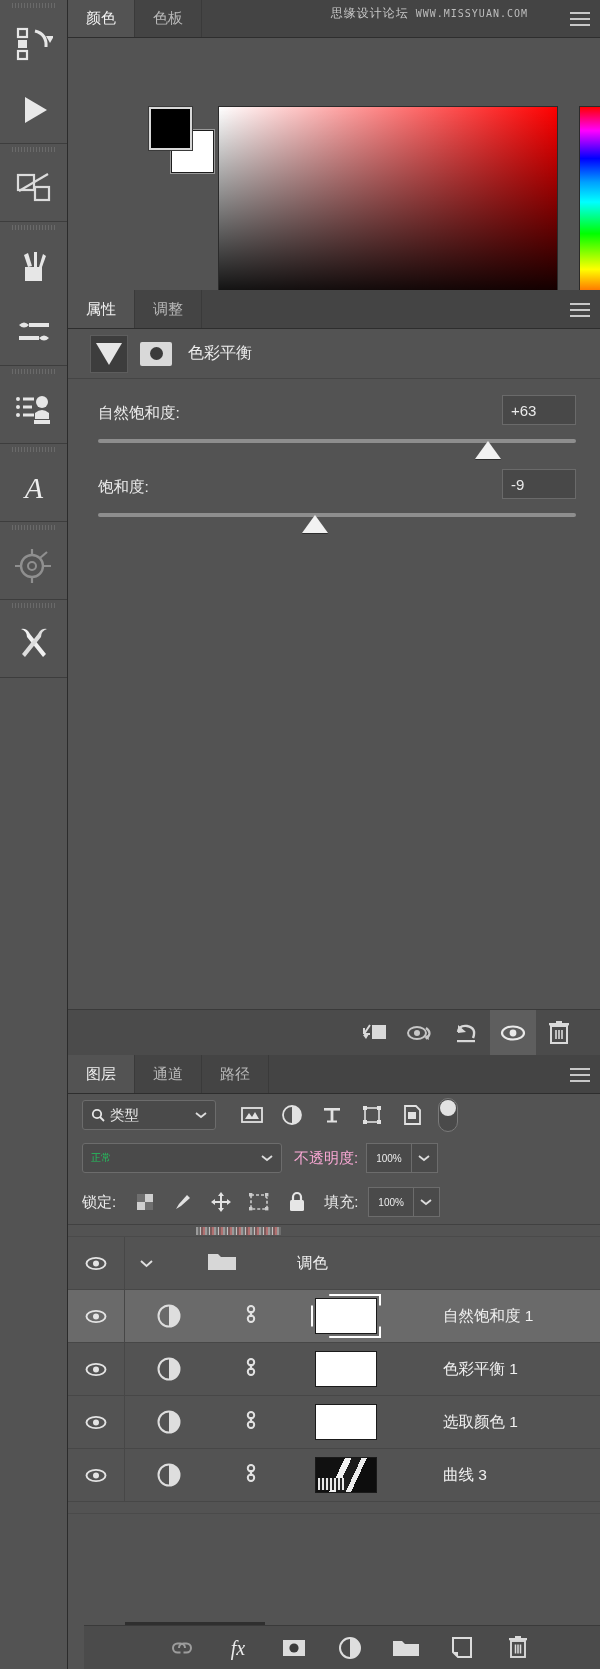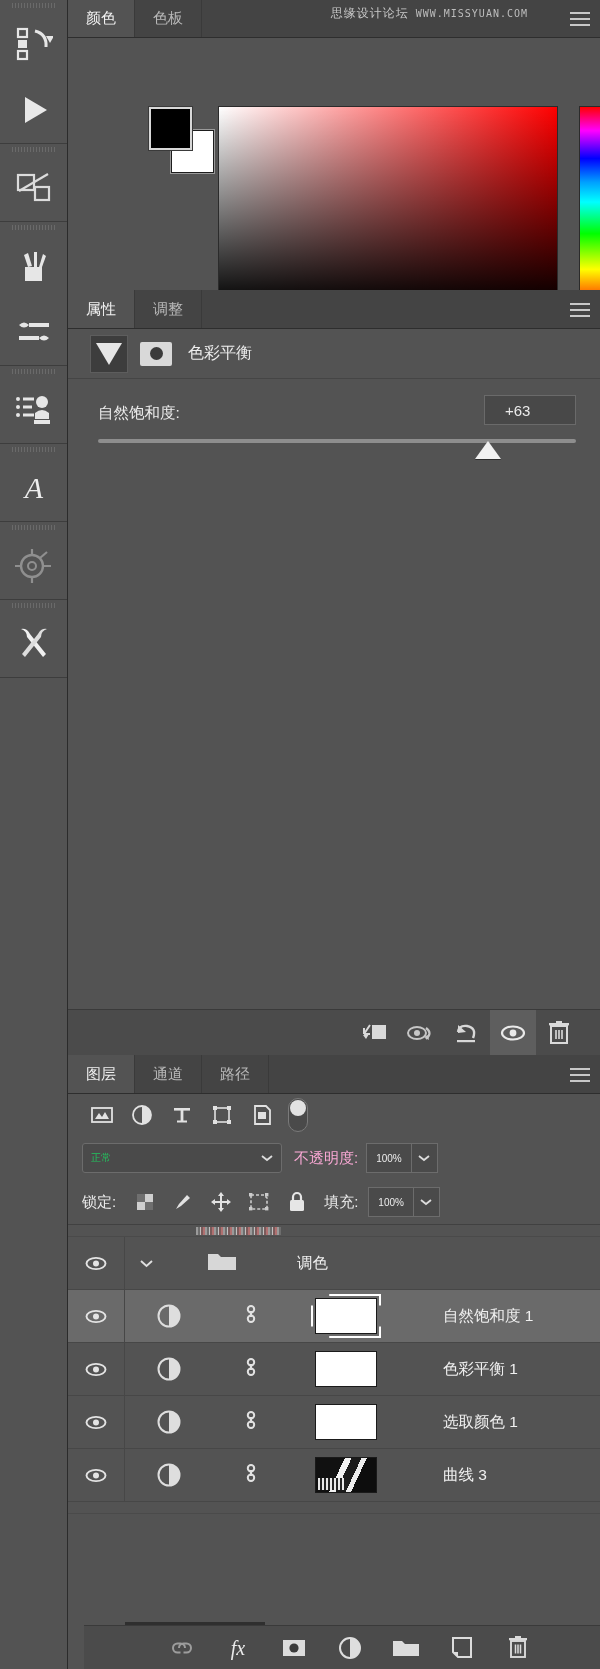--- a/index.html
+++ b/index.html
@@ -105,23 +105,23 @@
     width: 32px; height: 24px; background: #d9d9d9; border-radius: 2px;
     display: flex; align-items: center; justify-content: center; margin-right: 16px;
   }
   .mask-chip span { width: 13px; height: 13px; background: #3b3b3b; border-radius: 50%; }
   .props-title { color: #ededed; font-size: 16px; }
 
   .props-body { padding: 24px 24px 0 30px; position: relative; }
   .slider-row { margin-bottom: 34px; position: relative; }
   .slider-label { color: #ececec; font-size: 15.5px; display: inline-block; }
   .num-box {
-    position: absolute; right: 0; top: -8px; width: 92px; height: 30px;
+    position: absolute; right: 0; top: -8px; width: 74px; height: 30px;
     background: #484848; border: 1px solid #6a6a6a; color: #eaeaea;
-    font-size: 15px; display: flex; align-items: center; padding-left: 20px;
+    font-size: 15px; display: flex; align-items: center; padding-left: 8px;
   }
   .track {
     margin-top: 15px; height: 4px; background: #8e8e8e; border-radius: 2px;
     position: relative; width: 100%;
   }
   .thumb {
     position: absolute; top: 2px; width: 0; height: 0;
     border-left: 13px solid transparent; border-right: 13px solid transparent;
     border-bottom: 18px solid #f2f2f2; filter: drop-shadow(0 1px 0 #2e2e2e);
     cursor: pointer;
@@ -428,20 +428,27 @@
     <div class="props-body">
 
       <div class="slider-row">
         <span class="slider-label">自然饱和度:</span>
         <div class="num-box">+63</div>
         <div class="track">
           <div class="thumb" style="left:calc(81.5% - 13px);"></div>
         </div>
       </div>
 
+      <div class="slider-row">
+        <span class="slider-label">饱和度:</span>
+        <div class="num-box">-9</div>
+        <div class="track">
+          <div class="thumb" style="left:calc(45.5% - 13px);"></div>
+        </div>
+      </div>
 
     </div>
 
     <div class="props-footer">
       <div class="pf-btn">
         <svg width="28" height="22" viewBox="0 0 28 22">
           <rect x="11" y="3" width="14" height="14" fill="#d9d9d9"></rect>
           <path d="M9 3 L3 12 M3 12 L9 12 M3 12 L3 6" stroke="#d9d9d9" stroke-width="2" fill="none"></path>
           <path d="M2 13 l6 -1 l-3 5 z" fill="#d9d9d9"></path>
         </svg>
@@ -491,20 +498,30 @@
       </div>
       <div class="tab-fill"></div>
       <div class="panel-menu">
           <i></i>
           <i></i>
           <i></i>
         </div>
     </div>
 
     <div class="filter-row">
+      <div class="filter-select">
+        <svg width="14" height="14" viewBox="0 0 14 14">
+          <circle cx="6" cy="6" r="4.2" fill="none" stroke="#e6e6e6" stroke-width="1.8"></circle>
+          <path d="M9 9 L13 13" stroke="#e6e6e6" stroke-width="1.8"></path>
+        </svg>
+        <span class="lbl">类型</span>
+        <svg width="12" height="8" viewBox="0 0 12 8">
+          <path d="M1 2 L6 6 L11 2" fill="none" stroke="#dcdcdc" stroke-width="1.8"></path>
+        </svg>
+      </div>
 
       <div class="f-icon">
         <svg width="22" height="18" viewBox="0 0 22 18">
           <rect x="1" y="2" width="20" height="14" fill="none" stroke="#e2e2e2" stroke-width="1.8"></rect>
           <path d="M4 13 L8 7 L11 11 L14 6 L18 13 Z" fill="#e2e2e2"></path>
         </svg>
       </div>
       <div class="f-icon">
         <svg width="22" height="22" viewBox="0 0 22 22">
           <circle cx="11" cy="11" r="9" fill="none" stroke="#e2e2e2" stroke-width="1.8"></circle>

